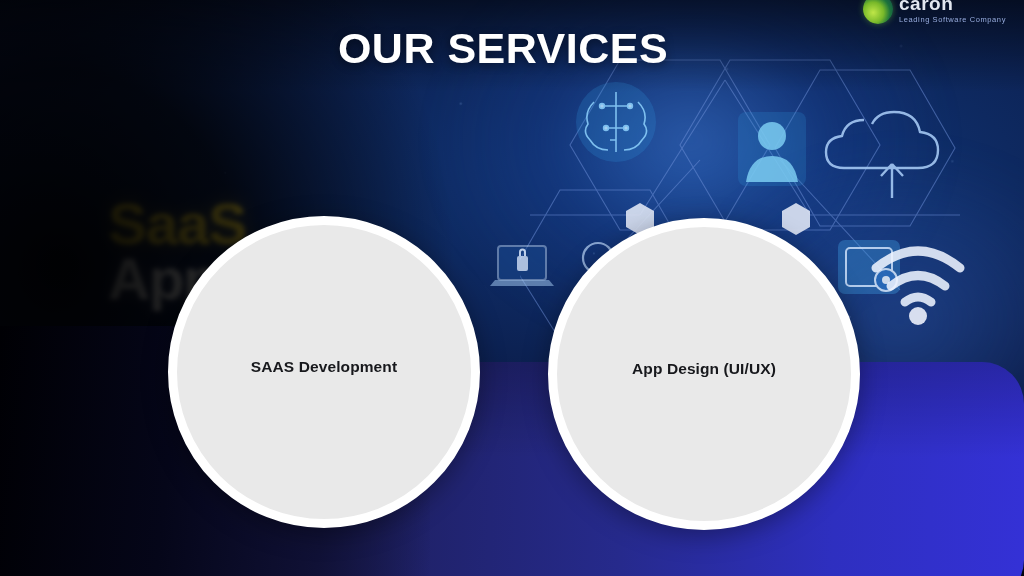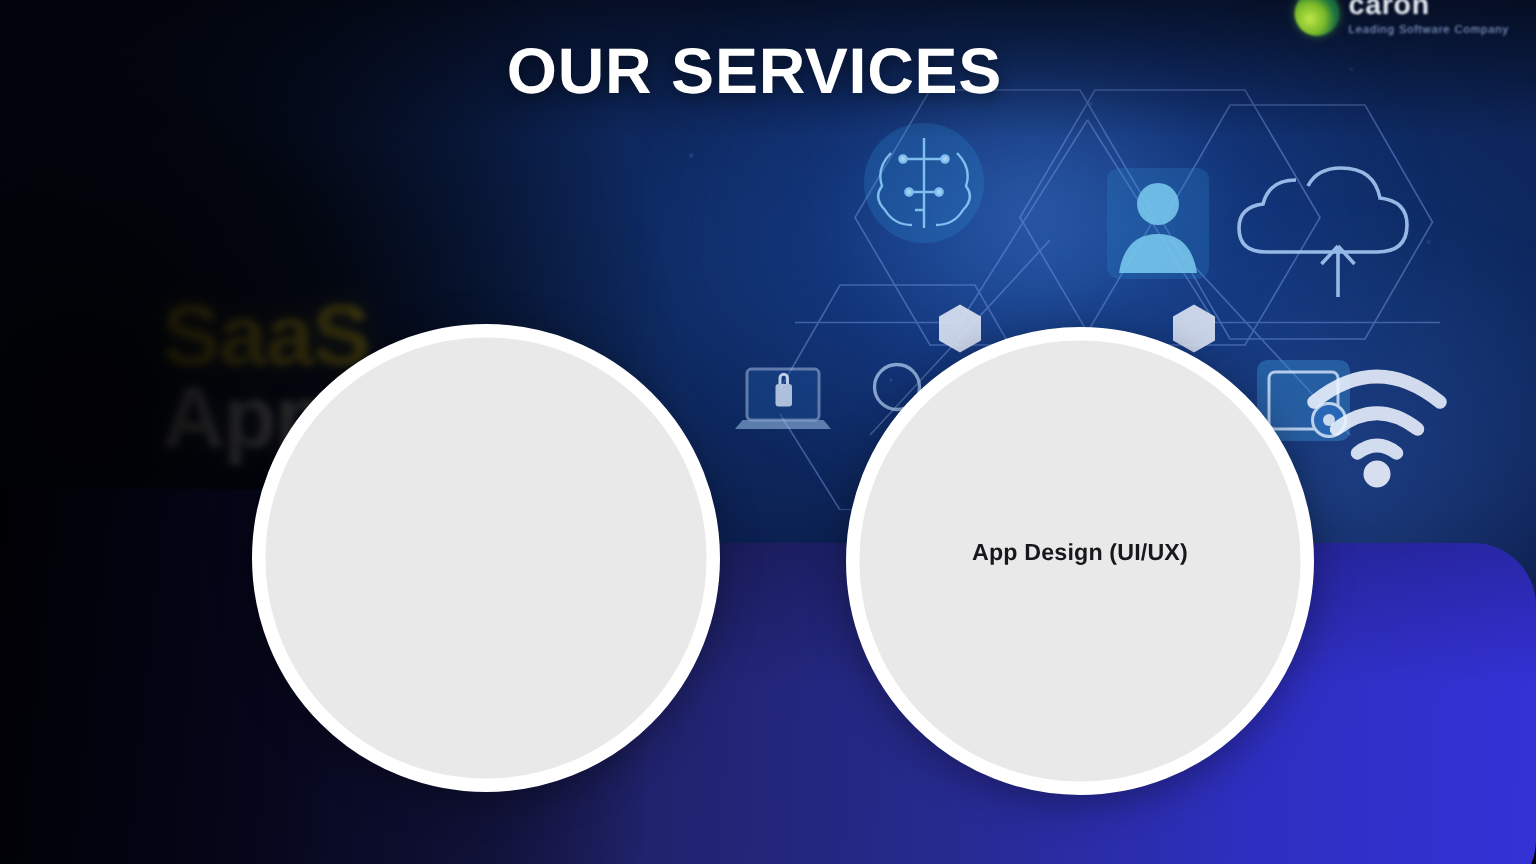--- a/index.html
+++ b/index.html
@@ -118,21 +118,21 @@
   }
   .circle-inner{width:80%;text-align:center;}
   .c-title{
     font-size:15.5px;font-weight:700;color:#17181c;margin-bottom:11px;letter-spacing:.1px;
   }
   .c-body{
     font-size:15.2px;line-height:1.32;color:#1b1c20;font-weight:400;
   }
 
   #circle-saas{left:168px;top:216px;width:312px;height:312px;}
-  #circle-uiux{left:564px;top:218px;width:312px;height:312px;}
+  #circle-uiux{left:548px;top:218px;width:312px;height:312px;}
 </style>
 </head>
 <body>
 
 <div class="stage">
 
   <div class="bg-photo">
     <div class="bg-base"></div>
     <div class="bg-glow"></div>
     <div class="bg-glow2"></div>
@@ -227,20 +227,21 @@
   <div class="logo">
     <div class="logo-mark"></div>
     <div class="logo-text">
       <span class="logo-name">caron</span>
       <span class="logo-tag">Leading Software Company</span>
     </div>
   </div>
 
   <div class="circle" id="circle-saas">
     <div class="circle-inner">
+      <div class="c-title">SAAS Development</div>
     </div>
   </div>
 
   <div class="circle" id="circle-uiux">
     <div class="circle-inner">
       <div class="c-title">App Design (UI/UX)</div>
     </div>
   </div>
 
 </div>

